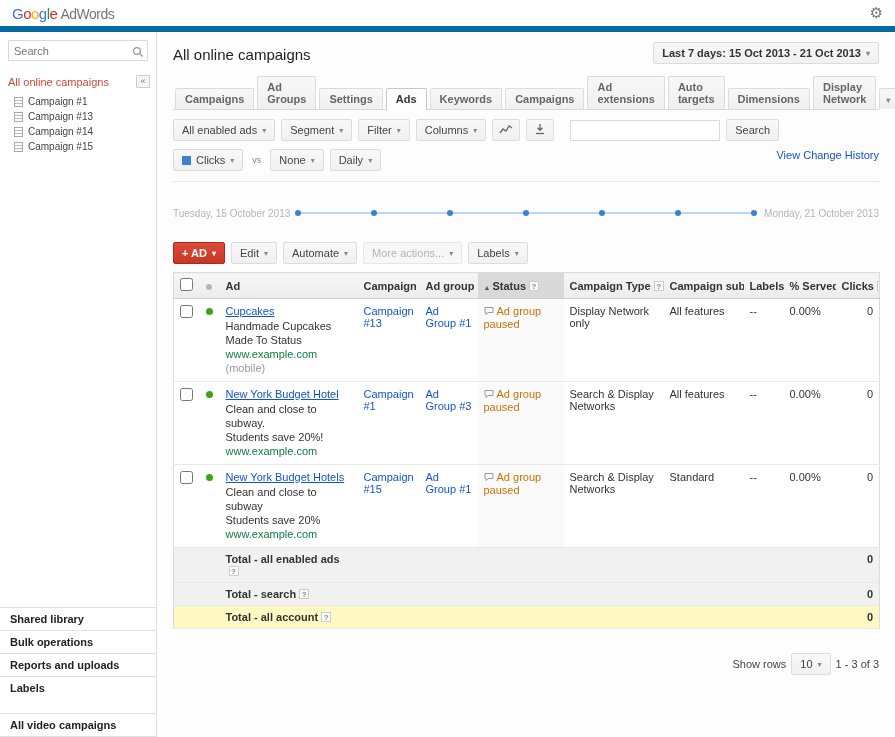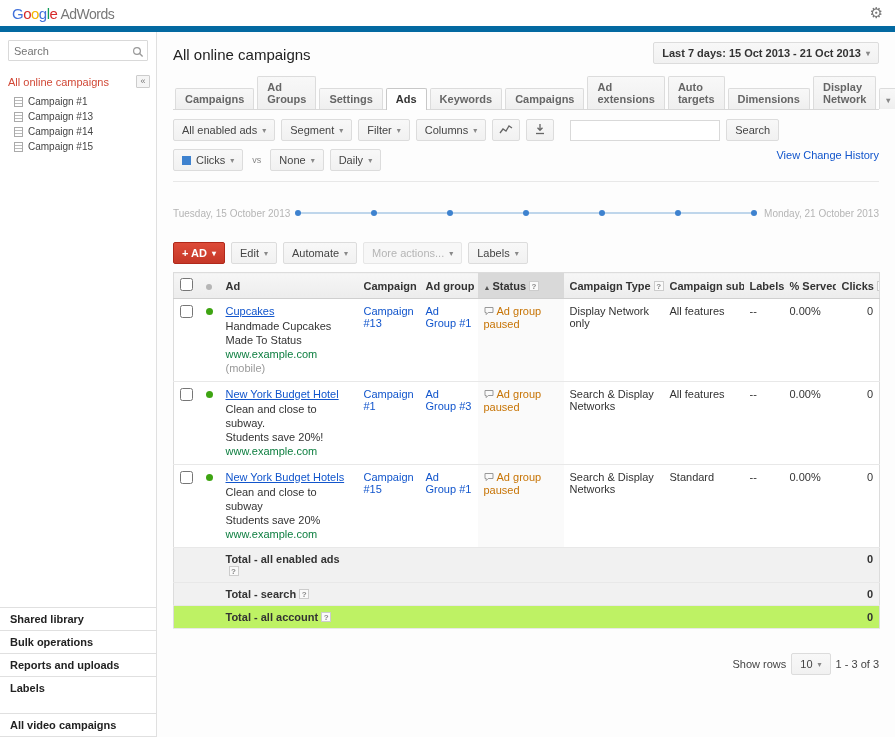--- a/index.html
+++ b/index.html
@@ -106,21 +106,21 @@
   .ad-note { color:#999; line-height:14px; }
   .ad-note:empty { display:none; }
   .green-dot { width:7px; height:7px; border-radius:50%; background:#3ea412; display:inline-block; }
   .gray-dot { width:6px; height:6px; border-radius:50%; background:#b5b5b5; display:inline-block; }
   .status-text { color:#c77405; }
   .help { display:inline-block; width:10px; height:10px; border:1px solid #ccc; background:#fafafa;
     color:#888; font-size:8px; line-height:10px; text-align:center; margin-left:3px;
     vertical-align:1px; cursor:pointer; }
   .sort-ind { font-size:7px; color:#555; margin-right:2px; }
   tr.total td { background:#f1f1f1; font-weight:bold; padding:5px 6px; }
-  tr.total.grand td { background:#bef264; }
+  tr.total.grand td { background:#fef9c3; }
   .bubble { margin-right:3px; vertical-align:-1px; }
 
   
   .pager { display:flex; justify-content:flex-end; align-items:center; gap:5px;
     padding:8px 0; font-size:11px; color:#444;margin-top:16px; }
 </style>
 </head>
 <body>
 
 <div class="topbar">

